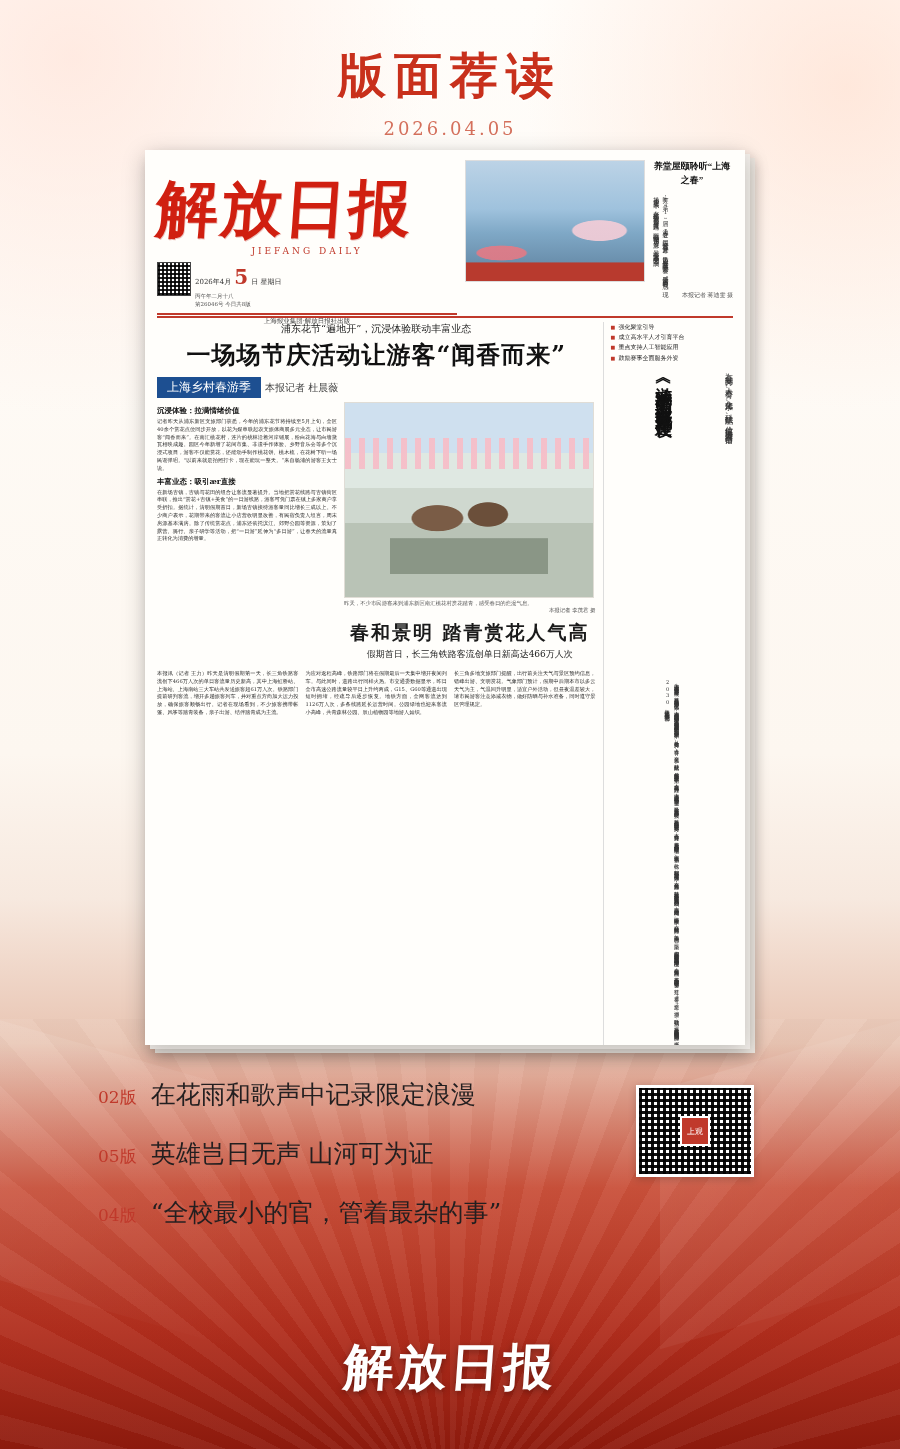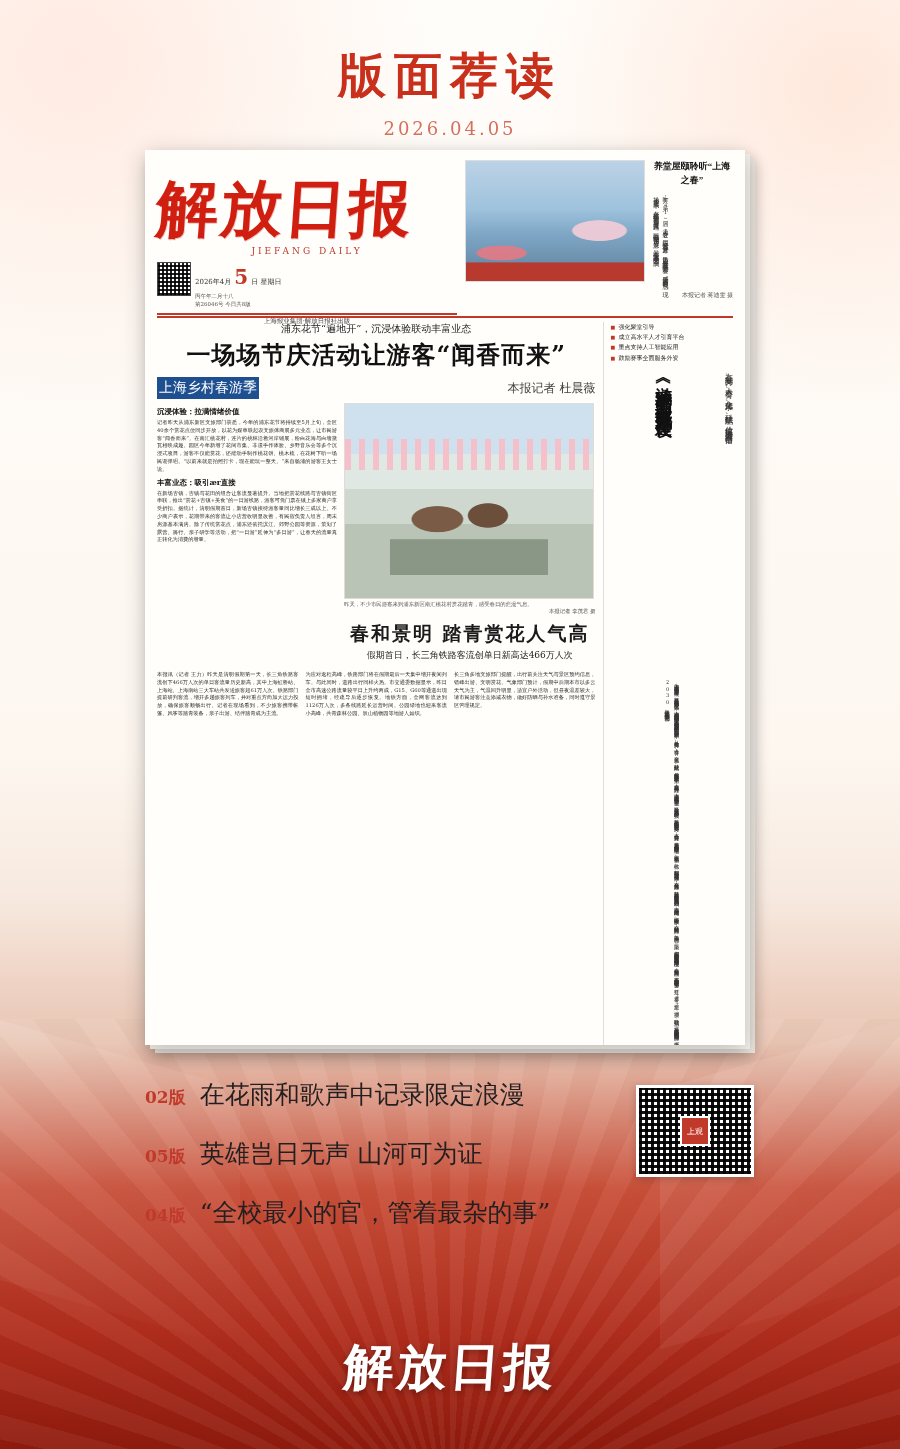--- a/index.html
+++ b/index.html
@@ -113,22 +113,22 @@
   .content { display: flex; gap: 8px; }
   .col-main { width: 440px; }
   .col-right { width: 130px; border-left: 1px solid #ddd; padding-left: 6px; }
 
   .kicker { font-size: 10px; text-align: center; color: #222; margin-bottom: 3px; }
   .headline {
     font-size: 24px; font-weight: 700; text-align: center; letter-spacing: 1px;
     color: #111; margin-bottom: 6px;
   }
   .tag-row { display: flex; align-items: center; gap: 4px; margin-bottom: 4px; }
-  .tag-blue { background: #1d4f91; color: #fff; font-size: 14px; padding: 2px 2px; }
-  .byline { font-size: 12px; color: #444; text-align: right; flex: 1; }
+  .tag-blue { background: #1d4f91; color: #fff; font-size: 12px; padding: 2px 10px; }
+  .byline { font-size: 10px; color: #444; text-align: left; flex: 1; }
 
   .two-col { display: flex; gap: 7px; }
   .txtcol { flex: 1; font-size: 5.2px; line-height: 1.5; color: #2b2b2b; text-align: justify; }
   .sub-h { font-weight: 700; font-size: 7.5px; margin: 4px 0 2px; color:#111; }
 
   .photo-main {
     width: 250px; height: 196px; border: 1px solid #e0ddd6; position: relative; overflow: hidden;
     background: linear-gradient(180deg, #cfe0ef 0 26%, #dfe8e2 26% 44%, #cfd8cf 44% 62%, #b9c3b6 62% 100%);
   }
   .photo-main:before {
@@ -163,21 +163,21 @@
   }
   .v-body {
     writing-mode: vertical-rl; text-orientation: upright;
     font-size: 5.2px; line-height: 1.8; height: 430px; color: #333; letter-spacing: .5px;
   }
   .v-wrap { display: flex; justify-content: center; gap: 3px; }
 
   
   .highlights { position: absolute; left: 98px; top: 1078px; width: 520px; }
   .hl-row { display: flex; align-items: baseline; gap: 14px; margin-bottom: 26px; }
-  .hl-num { color: #c0392b; font-size: 17px; font-weight: 700; font-family:"DejaVu Serif","Liberation Serif",serif;margin-left:47px; }
+  .hl-num { color: #c0392b; font-size: 17px; font-weight: 400; font-family:"DejaVu Serif","Liberation Serif",serif; }
   .hl-text { font-size: 25px; color: #231f20; font-family:"DejaVu Serif","Liberation Serif",serif; }
 
   .qr-big {
     position: absolute; left: 636px; top: 1085px; width: 118px; height: 92px;
     background:
       repeating-linear-gradient(0deg, #111 0 3px, #fff 3px 6px),
       repeating-linear-gradient(90deg, #111 0 3px, rgba(255,255,255,0) 3px 6px);
     background-blend-mode: multiply;
     border: 3px solid #fff; box-shadow: 0 2px 8px rgba(0,0,0,.2);
     position: absolute;

